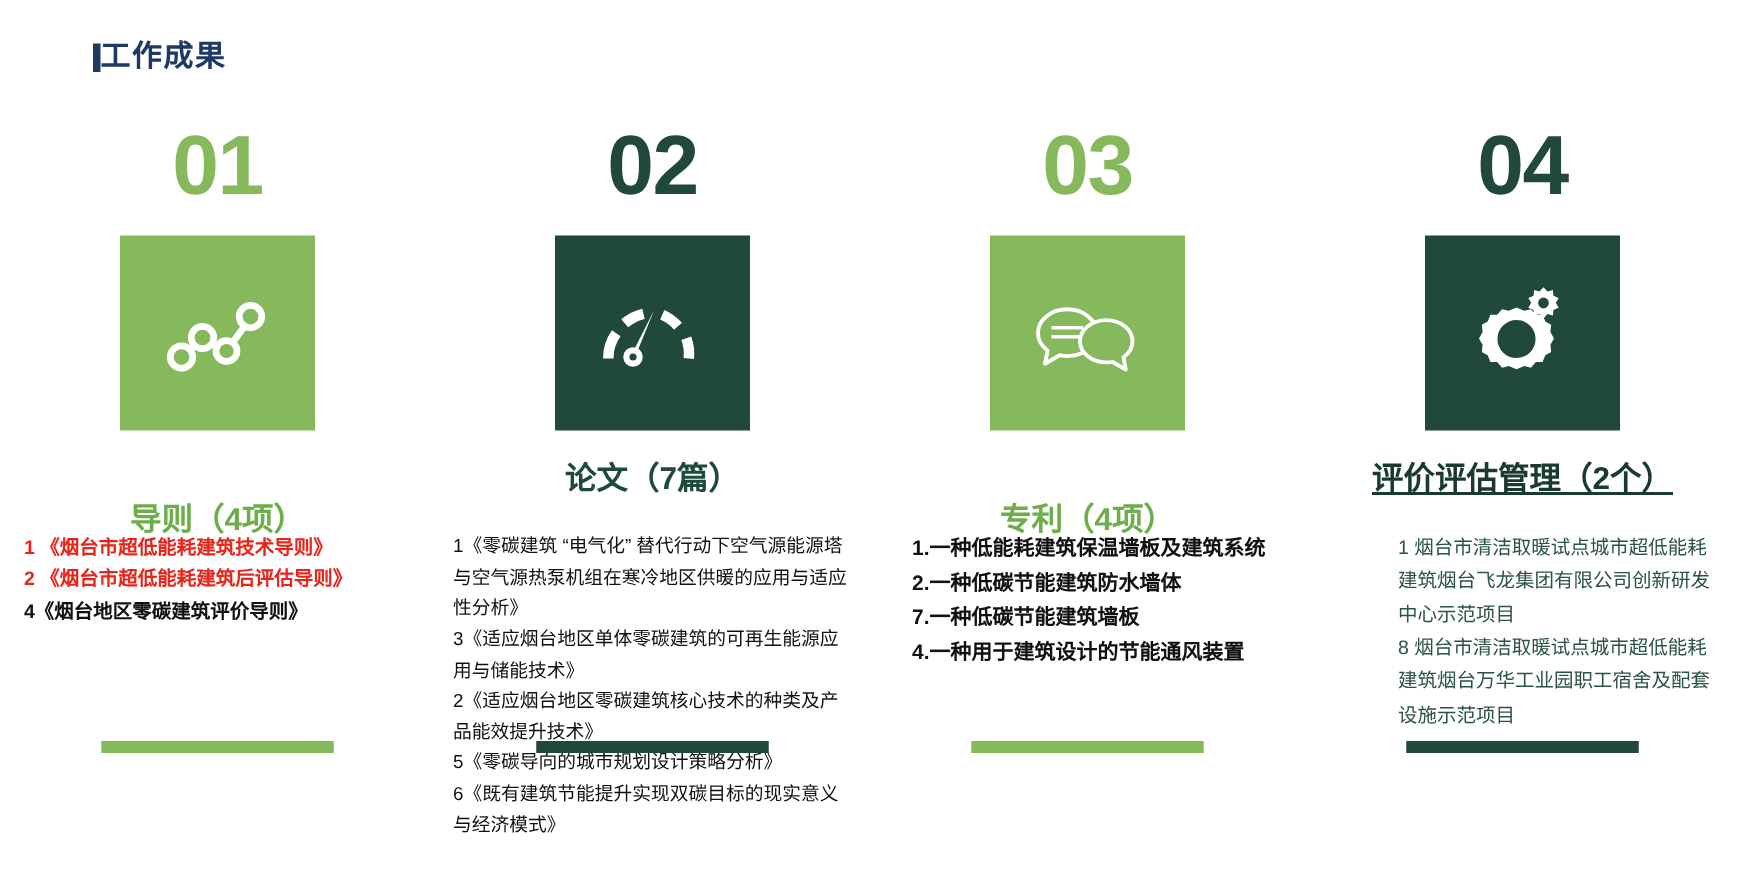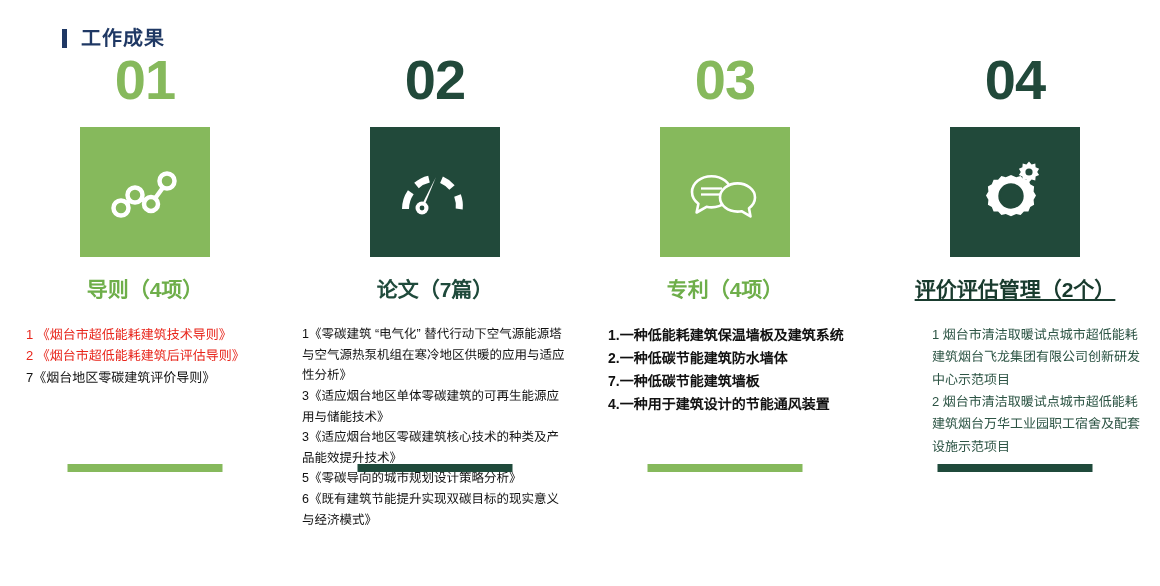--- a/index.html
+++ b/index.html
@@ -15,41 +15,40 @@
     position: relative;
   }
 
   
   .section-title {
     position: absolute;
     left: 62px;
     top: 28px;
     display: flex;
     align-items: center;
-    gap: 14px;
   }
   .title-bar {
     width: 5px;
     height: 19px;
     background: #1f3864;
     display: block;
   }
   .title-text {
     font-size: 20px;
     font-weight: bold;
     color: #1f3864;
     letter-spacing: 1px;
     line-height: 1;
   }
 
   
   .cards {
     position: absolute;
     left: 0;
-    top: 52px;
+    top: 82px;
     width: 1160px;
     height: 460px;
     display: flex;
   }
   .card {
     width: 290px;
     position: relative;
     box-sizing: border-box;
   }
 
@@ -83,34 +82,34 @@
 
   .card-heading {
     position: absolute;
     top: 225px;
     width: 100%;
     text-align: center;
     font-size: 21px;
     font-weight: bold;
     line-height: 1.2;
   }
-  .card-heading.light { color: #6eae4a; }
+  .card-heading.light { color: #6eae4a; margin-top: 27px; }
   .card-heading.dark  { color: #1f4a3b; }
   .card-heading.darkest { color: #193b2e; text-decoration: underline; }
 
   .card-list {
     position: absolute;
     top: 272px;
     width: 100%;
     box-sizing: border-box;
     font-size: 12.5px;
     line-height: 1.65;
     color: #111111;
   }
-  .card-list.c1 { padding: 0 0 0 26px; font-weight: normal; font-size: 13px; }
+  .card-list.c1 { padding: 0 0 0 16px; font-weight: bold; font-size: 13px; }
   .card-list.c2 { padding: 0 12px 0 12px; }
   .card-list.c3 { padding: 0 0 0 28px; font-weight: bold; font-size: 14px; }
   .card-list.c4 {
     padding: 0 18px 0 62px;
     color: #2c5444;
     font-size: 13px;
     line-height: 1.72;
   }
   .card-list .li { margin: 0; }
   .card-list .li.red { color: #e8251b; }
@@ -144,21 +143,21 @@
         <circle cx="12" cy="44" r="7.5" fill="#86b95c" stroke="#ffffff" stroke-width="4.5"></circle>
         <circle cx="26" cy="31" r="7.5" fill="#86b95c" stroke="#ffffff" stroke-width="4.5"></circle>
         <circle cx="42" cy="40" r="7" fill="#86b95c" stroke="#ffffff" stroke-width="4.5"></circle>
         <circle cx="58" cy="17" r="7.5" fill="#86b95c" stroke="#ffffff" stroke-width="4.5"></circle>
       </svg>
     </div>
     <div class="card-heading light">导则（4项）</div>
     <div class="card-list c1">
       <div class="li red">1 《烟台市超低能耗建筑技术导则》</div>
       <div class="li red">2 《烟台市超低能耗建筑后评估导则》</div>
-      <div class="li">7《烟台地区零碳建筑评价导则》</div>
+      <div class="li">4《烟台地区零碳建筑评价导则》</div>
     </div>
     <div class="bottom-bar light"></div>
   </div>
 
   <div class="card">
     <div class="card-num dark">02</div>
     <div class="icon-box dark">
       <svg width="74" height="56" viewBox="0 0 74 56" fill="none" aria-hidden="true">
         <g stroke="#ffffff" stroke-width="7" stroke-linecap="butt" fill="none">
           <path d="M7.5 45 A29.5 29.5 0 0 1 12.8 28.2"></path>
@@ -168,21 +167,21 @@
         </g>
         <path d="M38 13 L27 40 L22.5 43.5 Z" fill="#ffffff"></path>
         <circle cx="24" cy="44" r="6.5" fill="#ffffff"></circle>
         <circle cx="24" cy="44" r="2.4" fill="#21493a"></circle>
       </svg>
     </div>
     <div class="card-heading dark">论文（7篇）</div>
     <div class="card-list c2">
       <div class="li">1《零碳建筑 “电气化” 替代行动下空气源能源塔与空气源热泵机组在寒冷地区供暖的应用与适应性分析》</div>
       <div class="li">3《适应烟台地区单体零碳建筑的可再生能源应用与储能技术》</div>
-      <div class="li">3《适应烟台地区零碳建筑核心技术的种类及产品能效提升技术》</div>
+      <div class="li">2《适应烟台地区零碳建筑核心技术的种类及产品能效提升技术》</div>
       <div class="li">5《零碳导向的城市规划设计策略分析》</div>
       <div class="li">6《既有建筑节能提升实现双碳目标的现实意义与经济模式》</div>
 
     </div>
     <div class="bottom-bar dark"></div>
   </div>
 
   <div class="card">
     <div class="card-num light">03</div>
     <div class="icon-box light">
@@ -219,18 +218,18 @@
           </g>
           <circle cx="32" cy="37" r="14" fill="#21493a"></circle>
           <circle cx="32" cy="37" r="14" fill="none" stroke="#ffffff" stroke-width="2.6"></circle>
           <circle cx="32" cy="37" r="10.5" fill="#21493a"></circle>
         </g>
       </svg>
     </div>
     <div class="card-heading darkest">评价评估管理（2个）</div>
     <div class="card-list c4">
       <div class="li">1 烟台市清洁取暖试点城市超低能耗建筑烟台飞龙集团有限公司创新研发中心示范项目</div>
-      <div class="li">2 烟台市清洁取暖试点城市超低能耗建筑烟台万华工业园职工宿舍及配套设施示范项目</div>
+      <div class="li">8 烟台市清洁取暖试点城市超低能耗建筑烟台万华工业园职工宿舍及配套设施示范项目</div>
     </div>
     <div class="bottom-bar dark"></div>
   </div>
 
 </div>
 
 </body></html>

